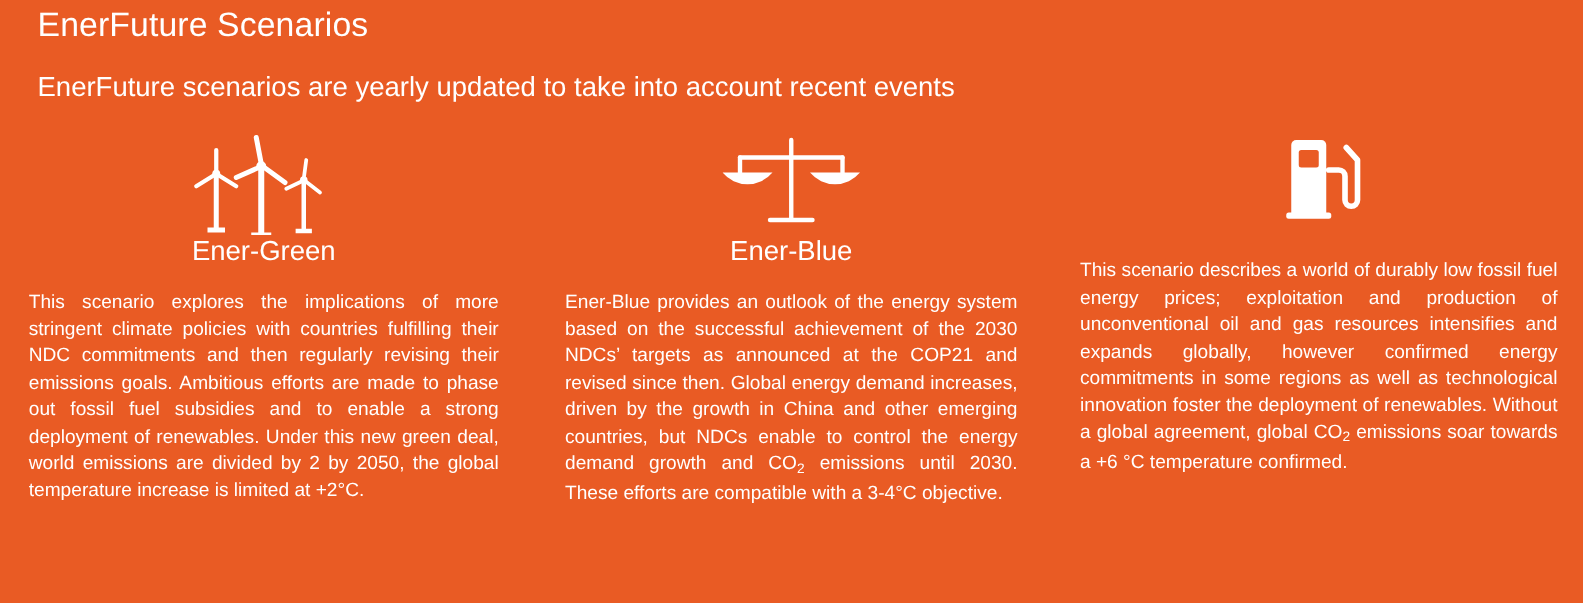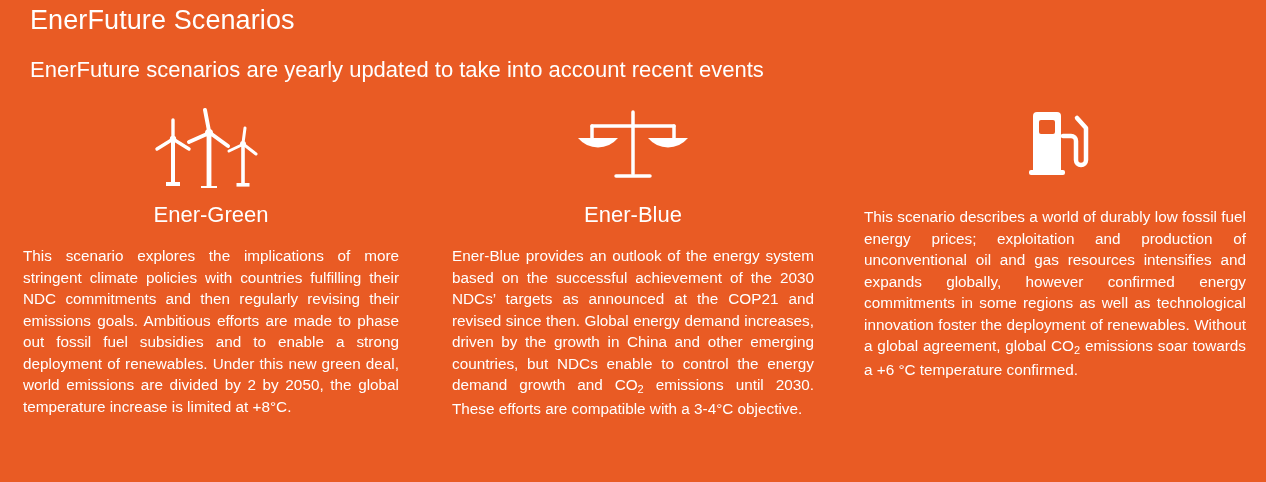--- a/index.html
+++ b/index.html
@@ -58,21 +58,21 @@
   .icon-wrap {
     height: 88px;
     display: flex;
     align-items: flex-end;
     justify-content: center;
   }
   .col-title {
     font-size: 22px;
     font-weight: 400;
     color: #ffffff;
-    margin-top: 15px;
+    margin-top: 1px;
     line-height: 1.1;
   }
   .col-body {
     margin-top: 18px;
     font-size: 15.3px;
     line-height: 21.5px;
     text-align: justify;
     text-justify: inter-word;
     color: #ffffff;
   }
@@ -134,21 +134,21 @@
               <line x1="-1.4" y1="5" x2="-14" y2="11"></line>
               <line x1="1.4" y1="5" x2="13" y2="14"></line>
             </g>
             <circle cx="0" cy="4" r="3"></circle>
           </g>
         </svg>
       </div>
       <div class="col-title">Ener-Green</div>
       <div class="col-body">
         <span>This scenario explores the implications of more stringent climate policies with countries fulfilling their NDC commitments and then regularly revising their emissions goals. Ambitious efforts are made to phase out fossil fuel subsidies and to enable a strong deployment of renewables. Under this new green deal, world emissions are divided by 2 by 2050, the global</span>
-        <span class="last-line"> <span>temperature increase is limited at +8°C.</span></span>
+        <span class="last-line"> <span>temperature increase is limited at +2°C.</span></span>
       </div>
     </div>
 
     <div class="col col-2">
       <div class="icon-wrap">
         <svg width="110" height="84" viewBox="0 0 110 84" fill="none" stroke="#ffffff" aria-hidden="true">
           <g stroke-width="3.5" stroke-linecap="round">
             <line x1="55" y1="8" x2="55" y2="70"></line>
             <line x1="14" y1="22" x2="96" y2="22"></line>
             <line x1="14" y1="22" x2="14" y2="34"></line>

